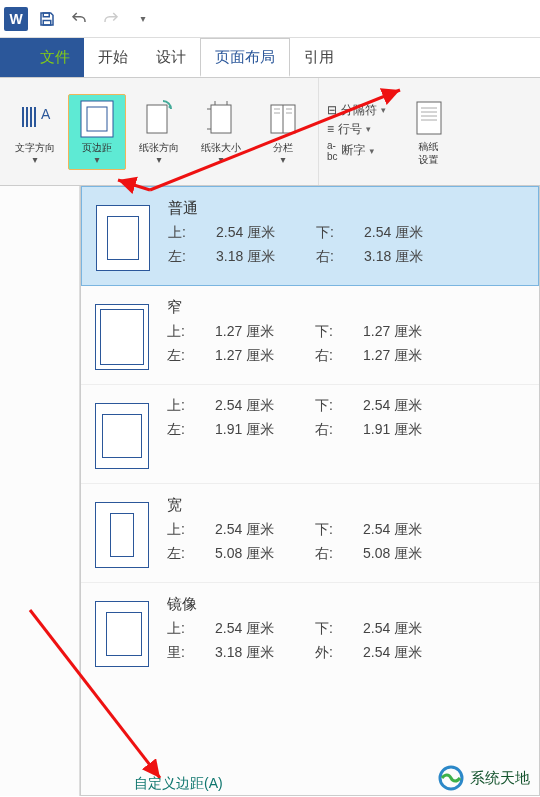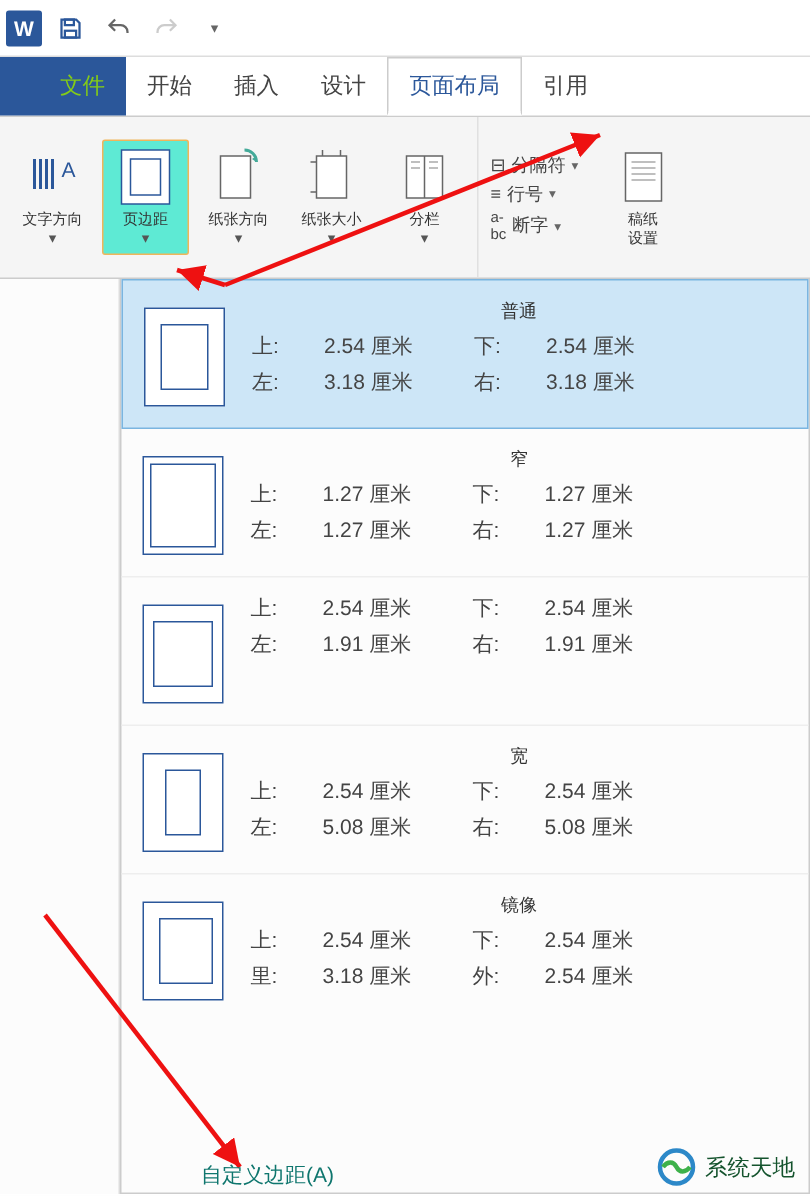--- a/index.html
+++ b/index.html
@@ -165,21 +165,21 @@
       content: '';
       position: absolute;
       border: 1px solid #2b579a;
     }
     .dd-icon-normal::before { top: 10px; left: 10px; right: 10px; bottom: 10px; }
     .dd-icon-narrow::before { top: 4px; left: 4px; right: 4px; bottom: 4px; }
     .dd-icon-moderate::before { top: 10px; left: 6px; right: 6px; bottom: 10px; }
     .dd-icon-wide::before { top: 10px; left: 14px; right: 14px; bottom: 10px; }
     .dd-icon-mirror::before { top: 10px; left: 10px; right: 6px; bottom: 10px; }
     .dd-content { flex: 1; }
-    .dd-title { font-size: 12px; color: #333; margin-bottom: 6px; text-align: center; }
+    .dd-title { font-size: 15px; color: #333; margin-bottom: 6px; }
     .dd-grid {
       display: grid;
       grid-template-columns: 38px 90px 38px 90px;
       row-gap: 6px;
       column-gap: 10px;
       font-size: 14px;
       color: #444;
     }
     .arrow {
       position: absolute;
@@ -233,21 +233,20 @@
         <path d="M15 14l5-5-5-5"></path>
         <path d="M20 9H10a6 6 0 00-6 6v1"></path>
       </svg>
   </div>
   <div class="qat-btn" style="font-size:10px;color:#666;">▾</div>
 </div>
 
 <div class="tabs">
   <div class="tab tab-file">文件</div>
   <div class="tab">开始</div>
-  <div class="tab">插入</div>
   <div class="tab">设计</div>
   <div class="tab tab-active">页面布局</div>
   <div class="tab">引用</div>
 </div>
 
 <div class="ribbon">
   <div class="rgroup">
     <div class="rbtn">
       <div class="rbtn-icon">
         <svg width="36" height="36" viewBox="0 0 36 36">

